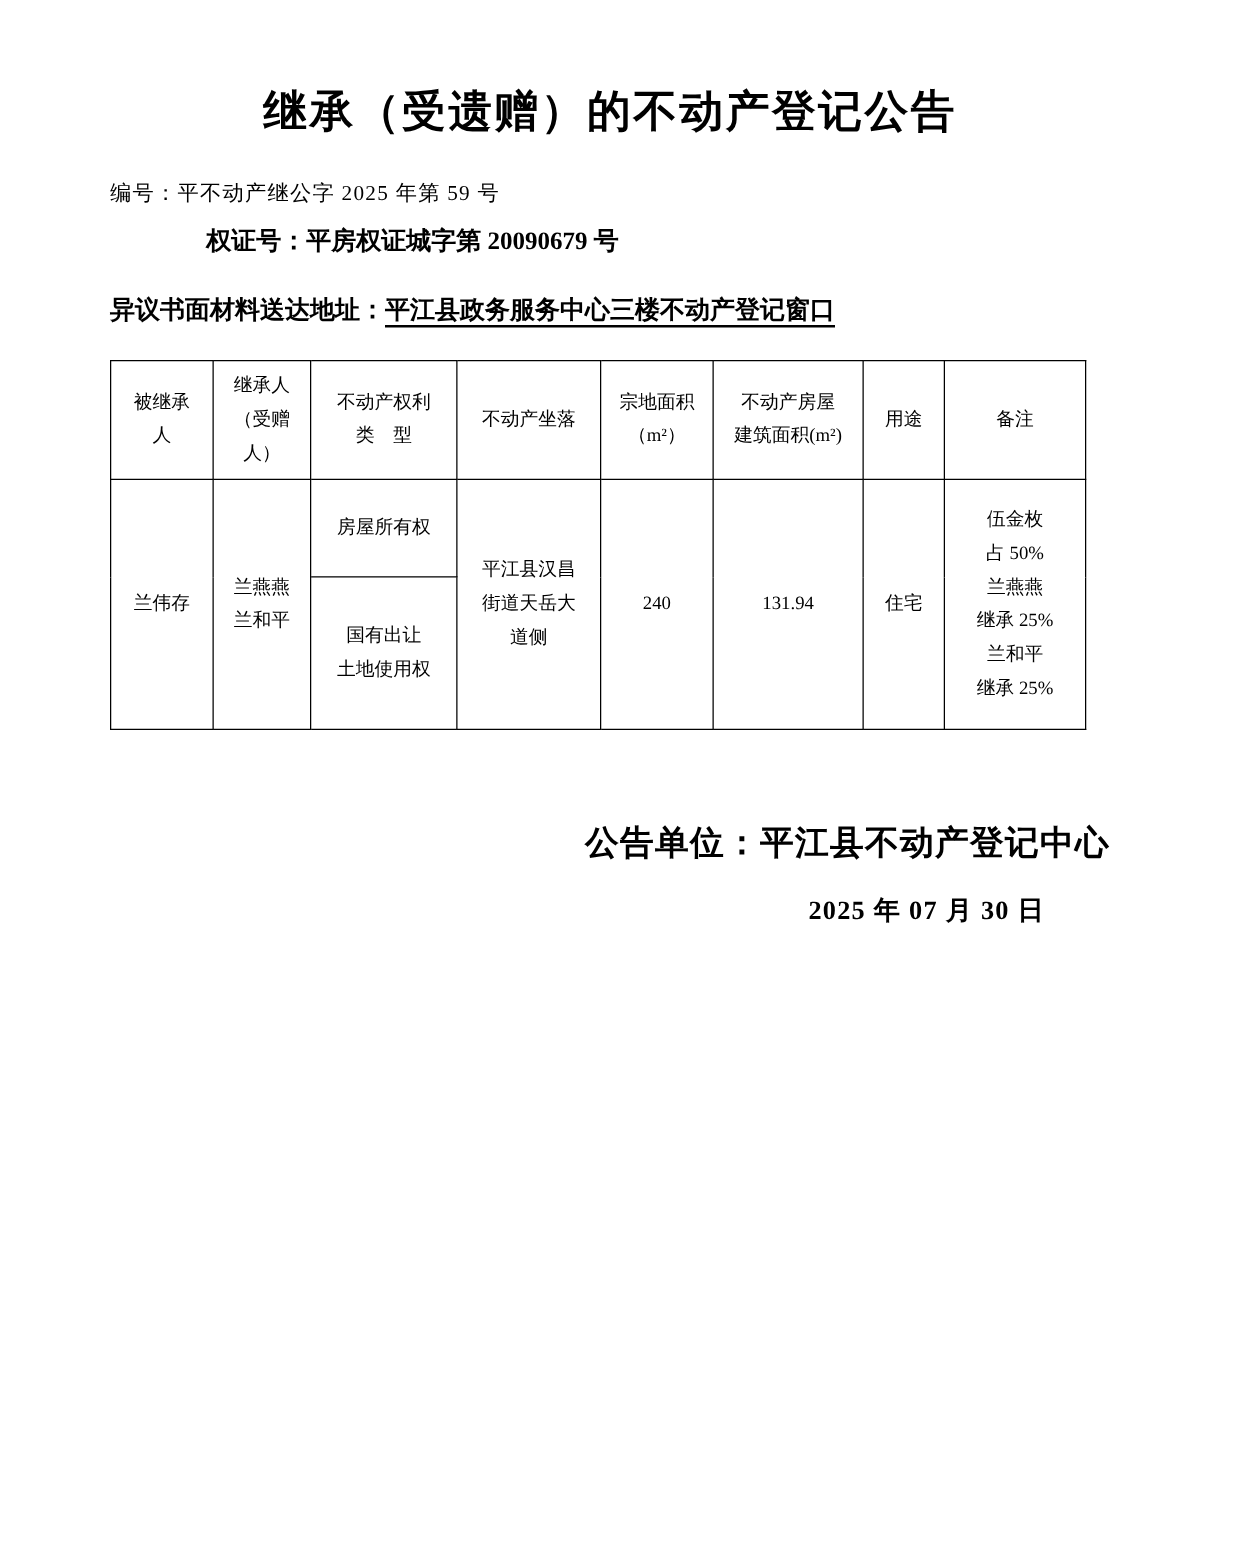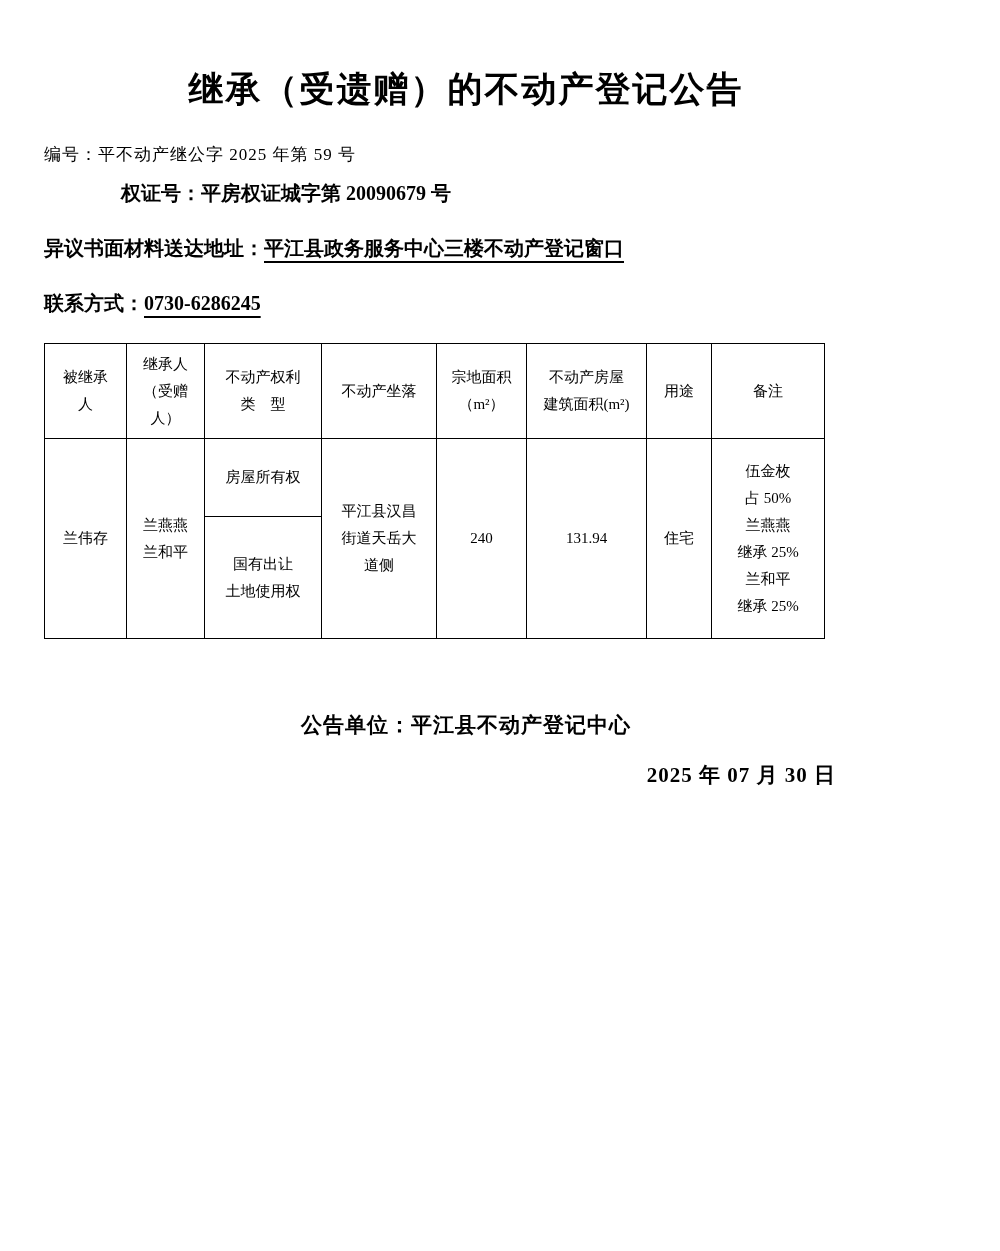--- a/index.html
+++ b/index.html
@@ -5,21 +5,21 @@
   * { margin: 0; padding: 0; box-sizing: border-box; }
   html, body { background: #ffffff; }
   body {
     width: 1000px;
     font-family: "Liberation Serif", "DejaVu Serif", serif;
     color: #000000;
   }
   .page {
     width: 1000px;
     height: 1251px;
-    padding: 52px 112px 0 44px;
+    padding: 52px 112px 0 88px;
     background: #ffffff;
     overflow: hidden;
   }
   .title {
     font-size: 35px;
     font-weight: bold;
     text-align: center;
     letter-spacing: 2px;
     margin-top: 14px;
   }
@@ -67,23 +67,23 @@
     vertical-align: middle;
     white-space: pre-line;
     line-height: 27px;
     padding: 4px 6px;
     overflow: hidden;
   }
   .row-header { height: 95px; }
   .row-sub1 { height: 78px; }
   .row-sub2 { height: 122px; }
   .footer-unit {
-    font-size: 21px;
+    font-size: 27px;
     font-weight: bold;
-    text-align: center;
+    text-align: right;
     margin-top: 72px;
     letter-spacing: 1px;
   }
   .footer-date {
     font-size: 21px;
     font-weight: bold;
     text-align: right;
     margin-top: 22px;
     padding-right: 52px;
     letter-spacing: 1px;
@@ -96,21 +96,20 @@
 
   <h1 class="title">继承（受遗赠）的不动产登记公告</h1>
 
   <div class="doc-number">编号：平不动产继公字 2025 年第 59 号</div>
 
 
   <div class="cert-line cert-line-1">权证号：平房权证城字第 20090679 号</div>
 
   <div class="bold-line"><span>异议书面材料送达地址：</span><span class="underline">平江县政务服务中心三楼不动产登记窗口</span></div>
 
-  <div class="bold-line"><span>联系方式：</span><span class="underline">0730-6286245</span></div>
 
   <table class="reg-table">
     <colgroup>
       <col style="width:82px">
       <col style="width:78px">
       <col style="width:117px">
       <col style="width:115px">
       <col style="width:90px">
       <col style="width:120px">
       <col style="width:65px">

